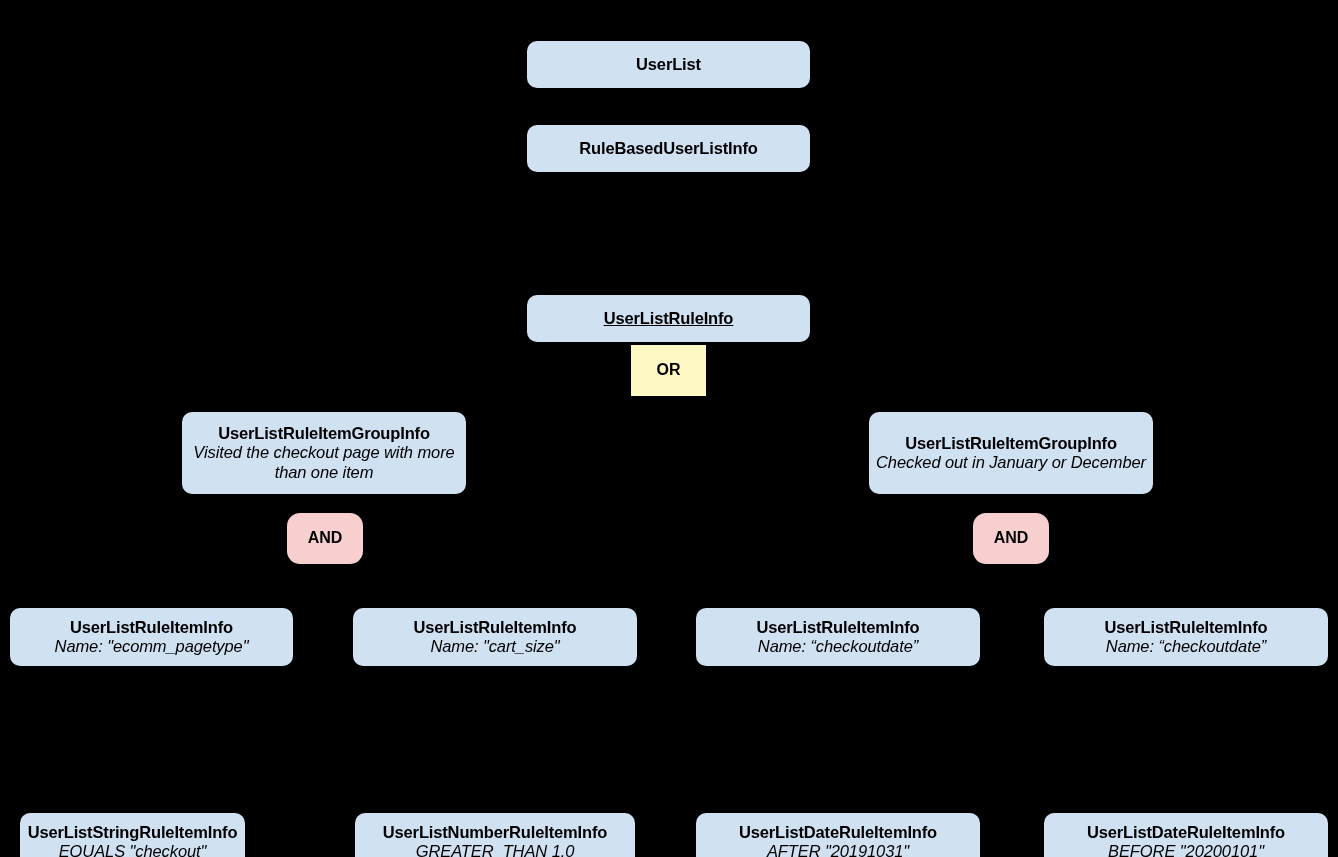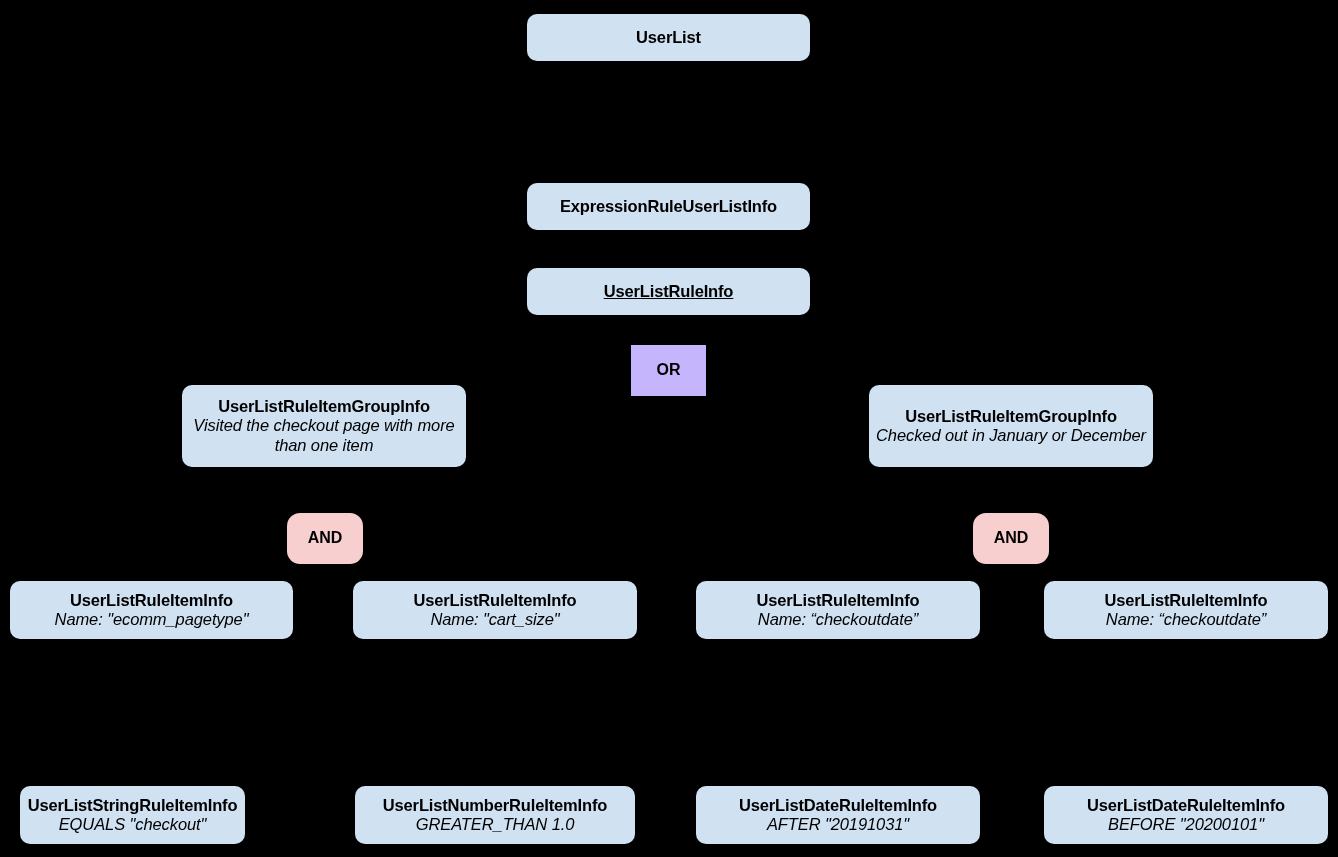--- a/index.html
+++ b/index.html
@@ -23,25 +23,26 @@
     flex-direction: column;
     align-items: center;
     justify-content: center;
     text-align: center;
     color: #000000;
     line-height: 1.16;
   }
   .node.entity {
     background: #d0e1f2;
     border-radius: 10px;
+    margin-top: 27px;
   }
   .node.op {
     border-radius: 0;
   }
-  .node.op.or  { background: #c4b5fd; align-items: center; }
+  .node.op.or  { background: #fef9c3; align-items: center; }
   .node.op.and { background: #f7cfcf; border-radius: 13px; }
 
   .n-title {
     font-weight: bold;
     font-size: 16.5px;
     letter-spacing: -0.15px;
     white-space: nowrap;
   }
   .n-sub {
     font-style: italic;
@@ -66,24 +67,24 @@
 </style>
 </head>
 <body>
 
 <div id="canvas">
 
   <div class="node entity" style="left:527px; top:14px; width:283px; height:47px;">
     <div class="n-title">UserList</div>
   </div>
 
+  <div class="node entity" style="left:527px; top:98px; width:283px; height:47px;">
+    <div class="n-title">RuleBasedUserListInfo</div>
+  </div>
 
-  <div class="node entity" style="left:527px; top:183px; width:283px; height:47px;">
-    <div class="n-title">ExpressionRuleUserListInfo</div>
-  </div>
 
   <div class="node entity" style="left:527px; top:268px; width:283px; height:47px;text-decoration:underline;">
     <div class="n-title">UserListRuleInfo</div>
   </div>
 
   <div class="node op or" style="left:631px; top:345px; width:75px; height:51px;">
     <div class="op-label">OR</div>
   </div>
 
   <div class="arrowhead" style="left:334px; top:376px;"></div>

